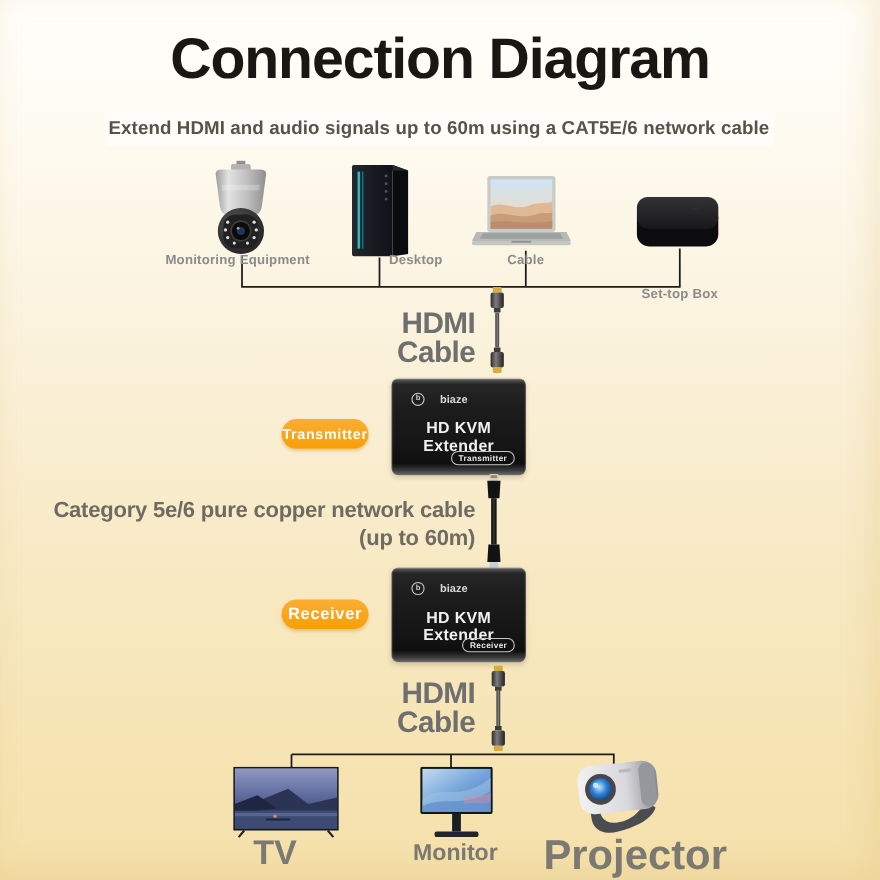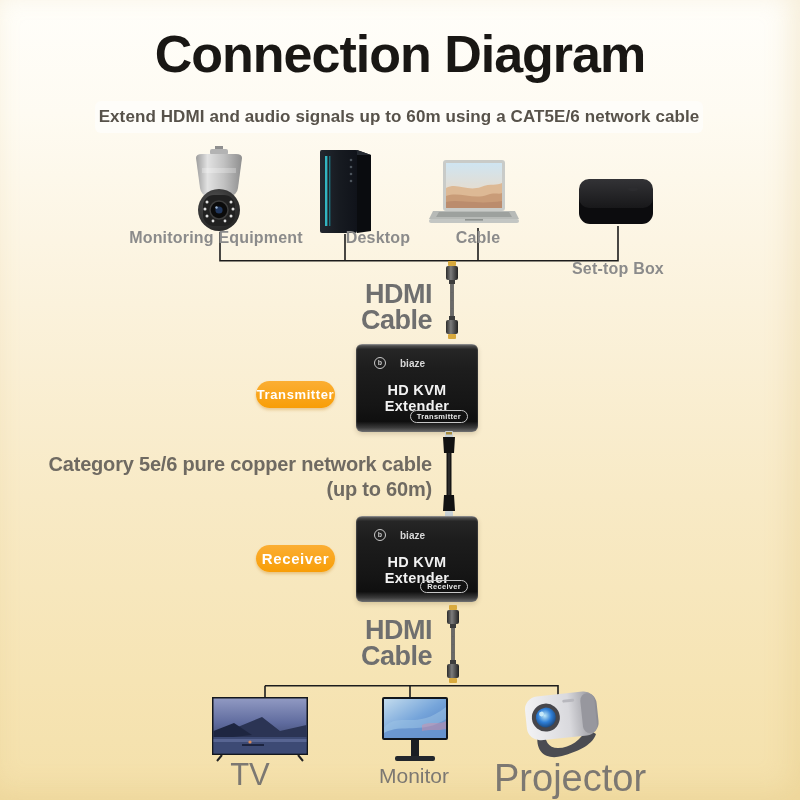--- a/index.html
+++ b/index.html
@@ -16,26 +16,26 @@
     font-size:52px;font-weight:800;color:#191714;letter-spacing:-1px;
   }
   .subtitle-band{
     left:95px;top:101px;width:608px;height:32px;background:#FEFDF9;border-radius:6px;
     display:flex;align-items:center;justify-content:center;
   }
   .subtitle-band span{font-size:17px;font-weight:bold;color:#57524A;letter-spacing:.1px;}
   
   .lines{left:0;top:0;}
   
-  .dev-label{font-weight:bold;color:#8B8B8B;font-size:16px;text-align:center;letter-spacing:.2px;}
+  .dev-label{font-weight:bold;color:#8B8B8B;font-size:12px;text-align:center;letter-spacing:.2px;}
   .lbl-monitoring{left:101px;top:229px;width:230px;}
   .lbl-desktop{left:295px;top:229px;width:100px;padding-left:33px;}
   .lbl-laptop{left:428px;top:229px;width:100px;}
   .lbl-settop{left:563px;top:229px;width:110px;margin-top:31px;}
-  .out-label{font-weight:normal;color:#7C7872;text-align:center;}
+  .out-label{font-weight:bold;color:#7C7872;text-align:center;}
   .lbl-tv{left:200px;top:757px;width:100px;font-size:31px;}
   .lbl-monitor{left:364px;top:764px;width:100px;font-size:21px;}
   .lbl-projector{left:494px;top:757px;width:130px;font-size:38px;}
   
   .cable-label{font-weight:bold;color:#6F6F6F;text-align:right;font-size:27px;line-height:26px;letter-spacing:-.5px;}
   .hdmi-top{left:330px;top:281px;width:102px;}
   .hdmi-bottom{left:332px;top:617px;width:100px;}
   .network-label{
     left:18px;top:452px;width:414px;text-align:right;
     font-weight:bold;color:#6F6A62;font-size:20px;line-height:25px;letter-spacing:-.2px;

